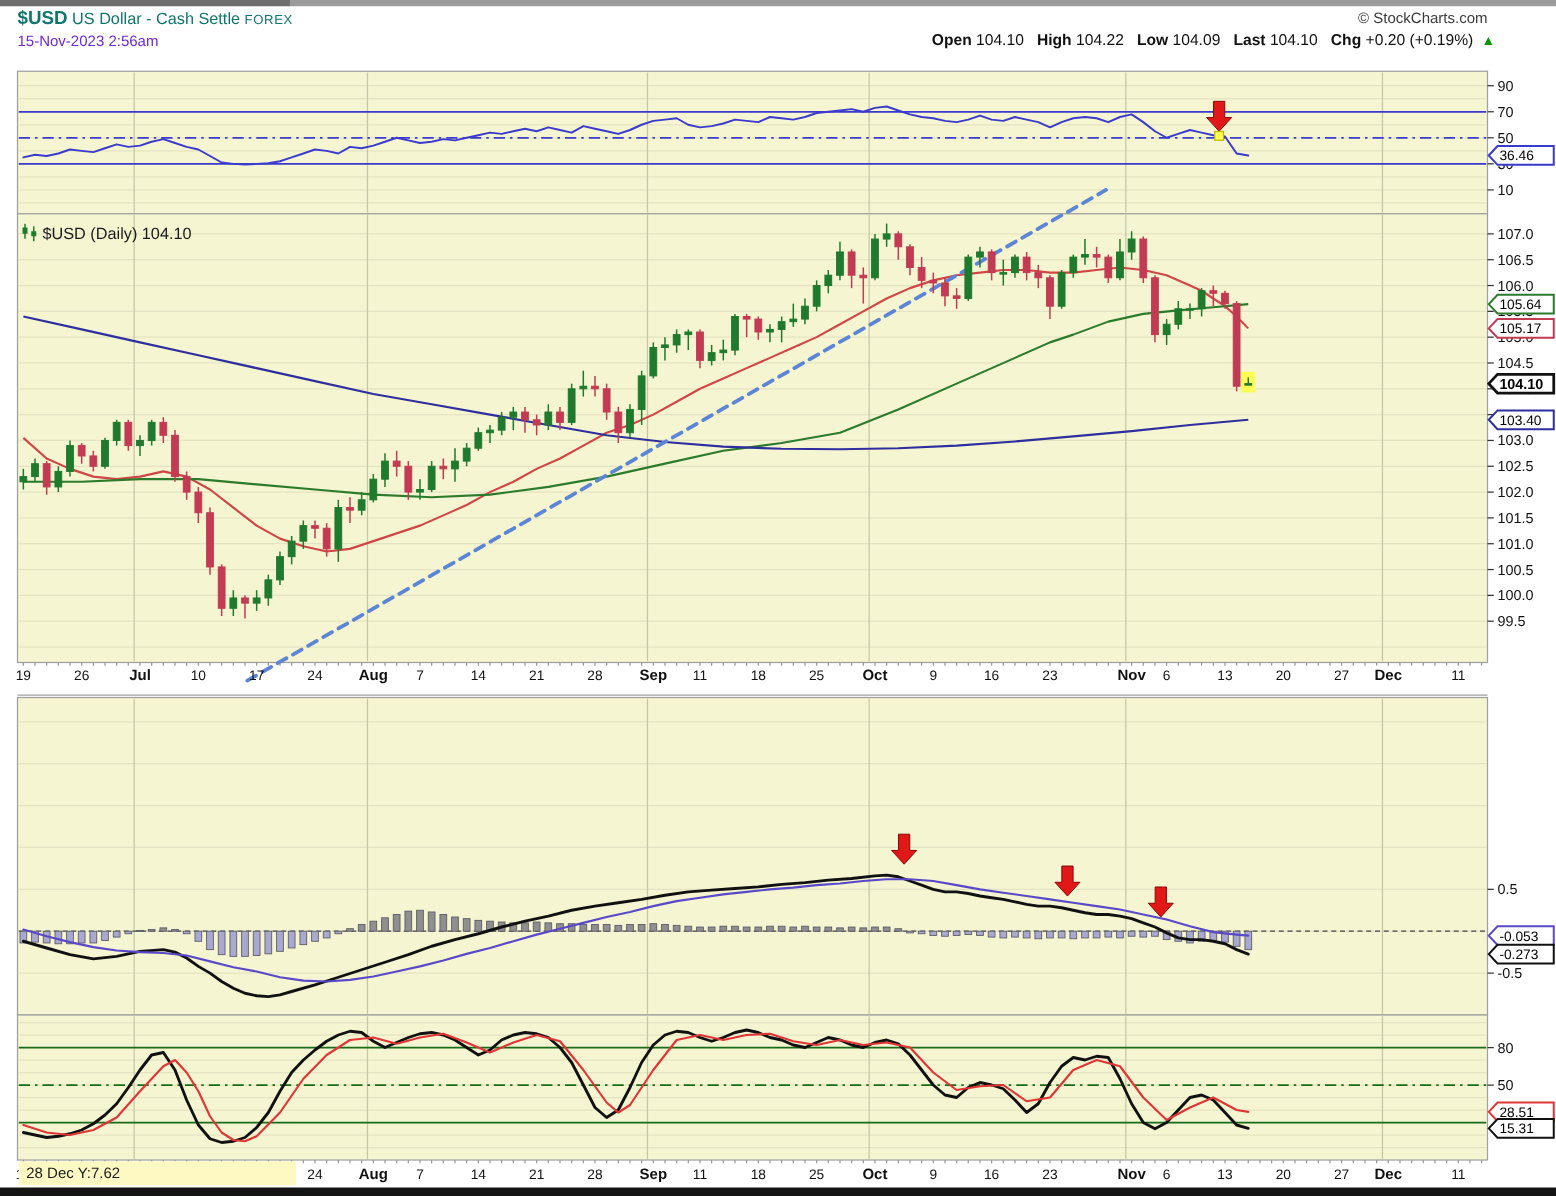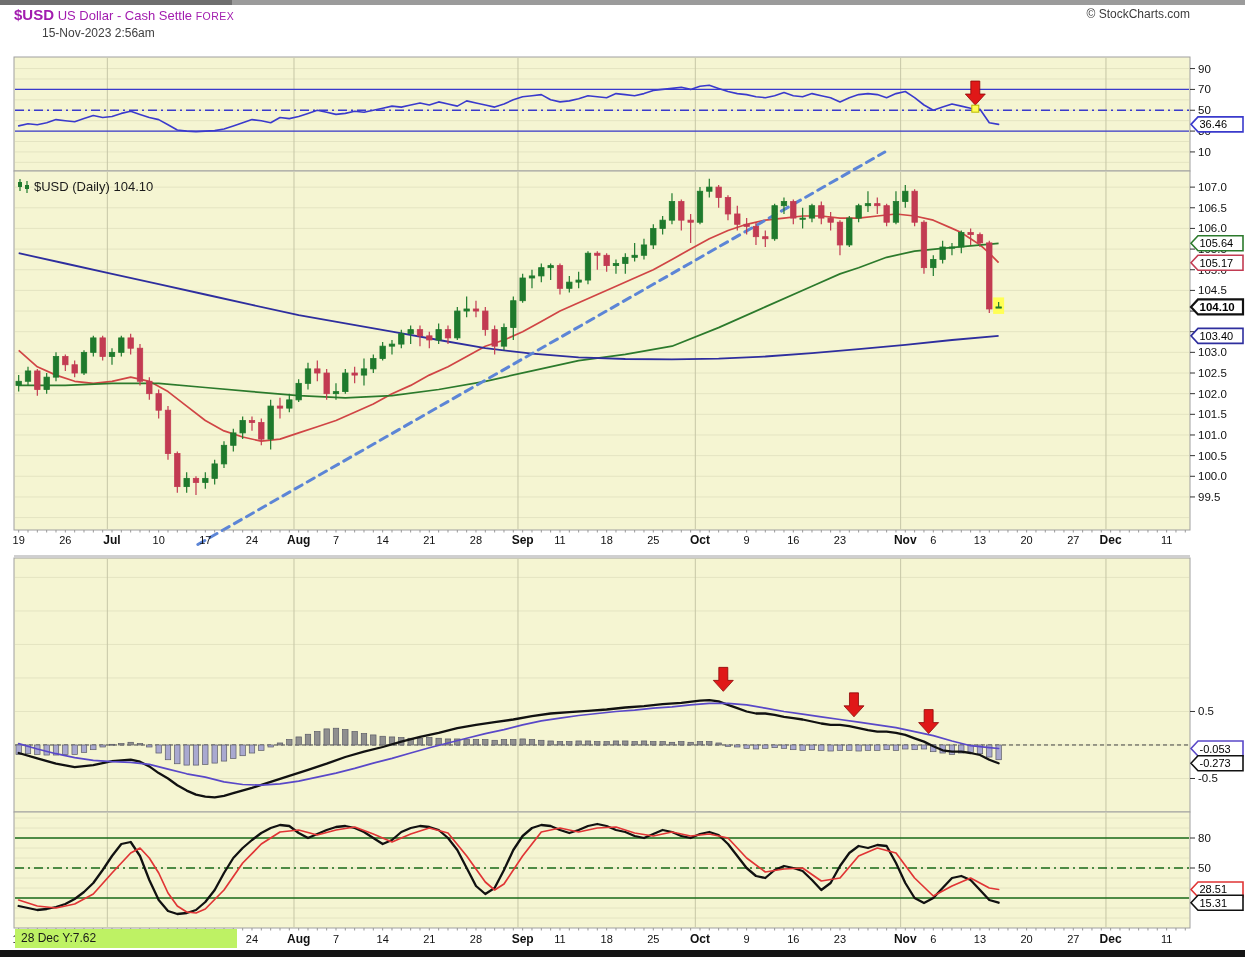--- a/index.html
+++ b/index.html
@@ -1,26 +1,26 @@
 <!DOCTYPE html>
 <html><head>
 <meta charset="utf-8">
 <style>
   html,body{margin:0;padding:0;background:#fff;}
   #stage{position:relative;width:1245px;height:957px;background:#fff;overflow:hidden;
          font-family:"Liberation Sans","DejaVu Sans",sans-serif;}
-  .hdr-line1{position:absolute;left:14px;top:6px;font-size:13px;color:#a21caf;white-space:nowrap;}
+  .hdr-line1{position:absolute;left:14px;top:6px;font-size:13px;color:#0f766e;white-space:nowrap;}
   .sym{font-size:15px;font-weight:bold;}
   .exch{font-size:10.5px;letter-spacing:0.5px;}
-  .hdr-line2{position:absolute;left:14px;top:26px;font-size:12px;color:#404040;margin-left:28px;}
+  .hdr-line2{position:absolute;left:14px;top:26px;font-size:12px;color:#6d28d9;}
   .copyright{position:absolute;top:7px;right:55px;font-size:12px;color:#3c3c3c;text-decoration:none;}
   .quote{position:absolute;top:25px;right:49px;font-size:12.5px;color:#111;white-space:nowrap;}
   .quote b{margin-left:7px;}
   .tri{font-size:11px;margin-left:3px;}
-  #tooltip{position:absolute;left:15px;top:929px;width:222px;height:19px;background:#bef264;
+  #tooltip{position:absolute;left:15px;top:929px;width:222px;height:19px;background:#fef9c3;
            color:#1a1a1a;font-size:12px;line-height:19px;padding-left:6px;box-sizing:border-box;}
   .topstrip-l{position:absolute;left:0;top:0;width:232px;height:5px;background:#6f6f6f;}
   .topstrip-r{position:absolute;left:232px;top:0;width:1013px;height:5px;background:#9b9b9b;}
   .bottombar{position:absolute;left:0;top:950px;width:1245px;height:7px;background:#141414;}
   svg text{font-family:"Liberation Sans","DejaVu Sans",sans-serif;}
 </style>
 </head>
 <body>
 
 <div id="stage">
@@ -29,20 +29,33 @@
 
   <div class="hdr-line1">
     <span class="sym">$USD</span>
     <span>US Dollar - Cash Settle</span>
     <span class="exch">FOREX</span>
   </div>
   <div class="hdr-line2">15-Nov-2023 2:56am</div>
 
   <a class="copyright" href="#">© StockCharts.com</a>
 
+  <div class="quote">
+    <b>Open</b>
+    <span>104.10</span>
+    <b>High</b>
+    <span>104.22</span>
+    <b>Low</b>
+    <span>104.09</span>
+    <b>Last</b>
+    <span>104.10</span>
+    <b>Chg</b>
+    <span>+0.20 (+0.19%)</span>
+    <span class="tri" id="chg-tri" style="color: rgb(0, 153, 0);">▲</span>
+  </div>
 
   <svg id="chart-svg" width="1245" height="957" viewBox="0 0 1245 957" style="position:absolute;left:0;top:0;">
       <rect x="14" y="57" width="1176" height="114" fill="#f5f5d2" stroke="#a0a0a0" stroke-width="1"></rect>
       <rect x="14" y="171" width="1176" height="359" fill="#f5f5d2" stroke="#a0a0a0" stroke-width="1"></rect>
       <rect x="14" y="558" width="1176" height="254" fill="#f5f5d2" stroke="#a0a0a0" stroke-width="1"></rect>
       <rect x="14" y="812" width="1176" height="116" fill="#f5f5d2" stroke="#a0a0a0" stroke-width="1"></rect>
       <line x1="14" y1="556" x2="1190" y2="556" stroke="#a0a0a0"></line>
       <line x1="15" y1="162.3510054844607" x2="1189" y2="162.3510054844607" stroke="#e4e4c2" stroke-width="1"></line>
       <line x1="15" y1="151.93053016453382" x2="1189" y2="151.93053016453382" stroke="#e4e4c2" stroke-width="1"></line>
       <line x1="15" y1="141.51005484460694" x2="1189" y2="141.51005484460694" stroke="#e4e4c2" stroke-width="1"></line>

